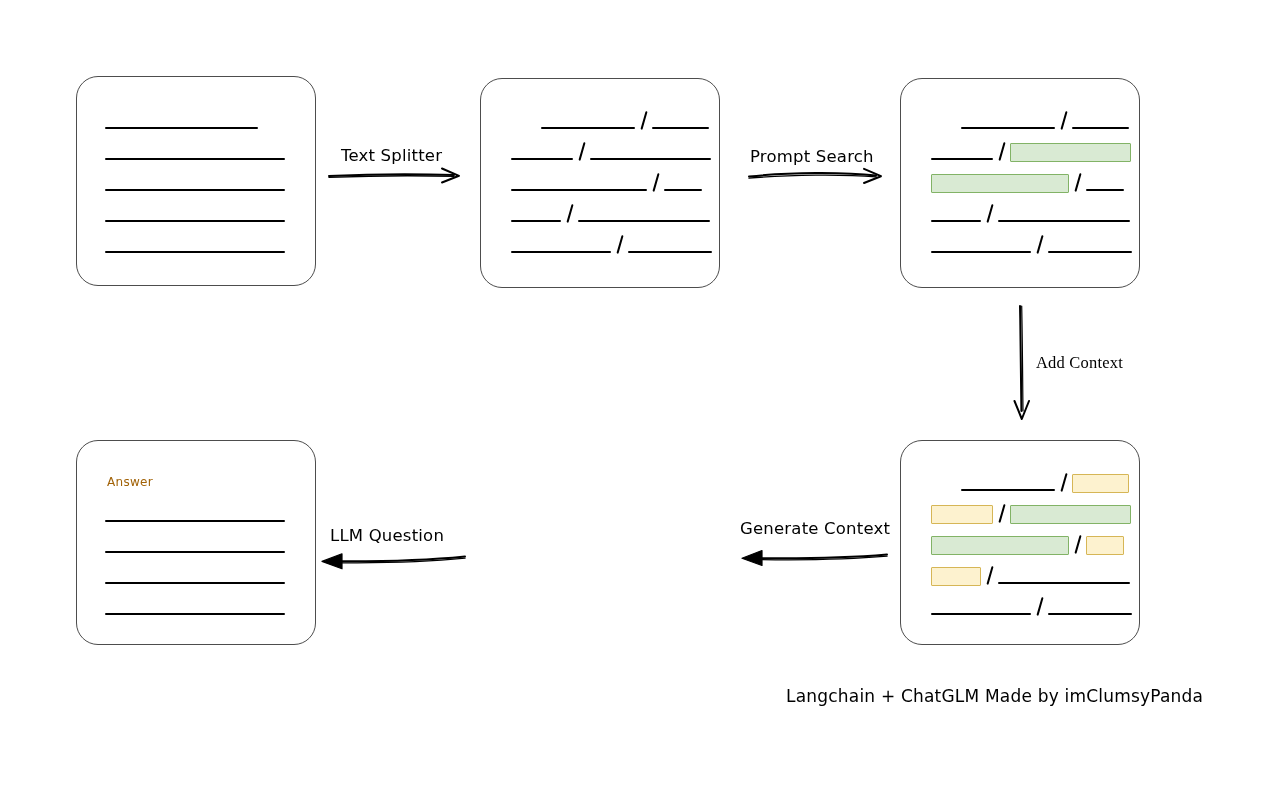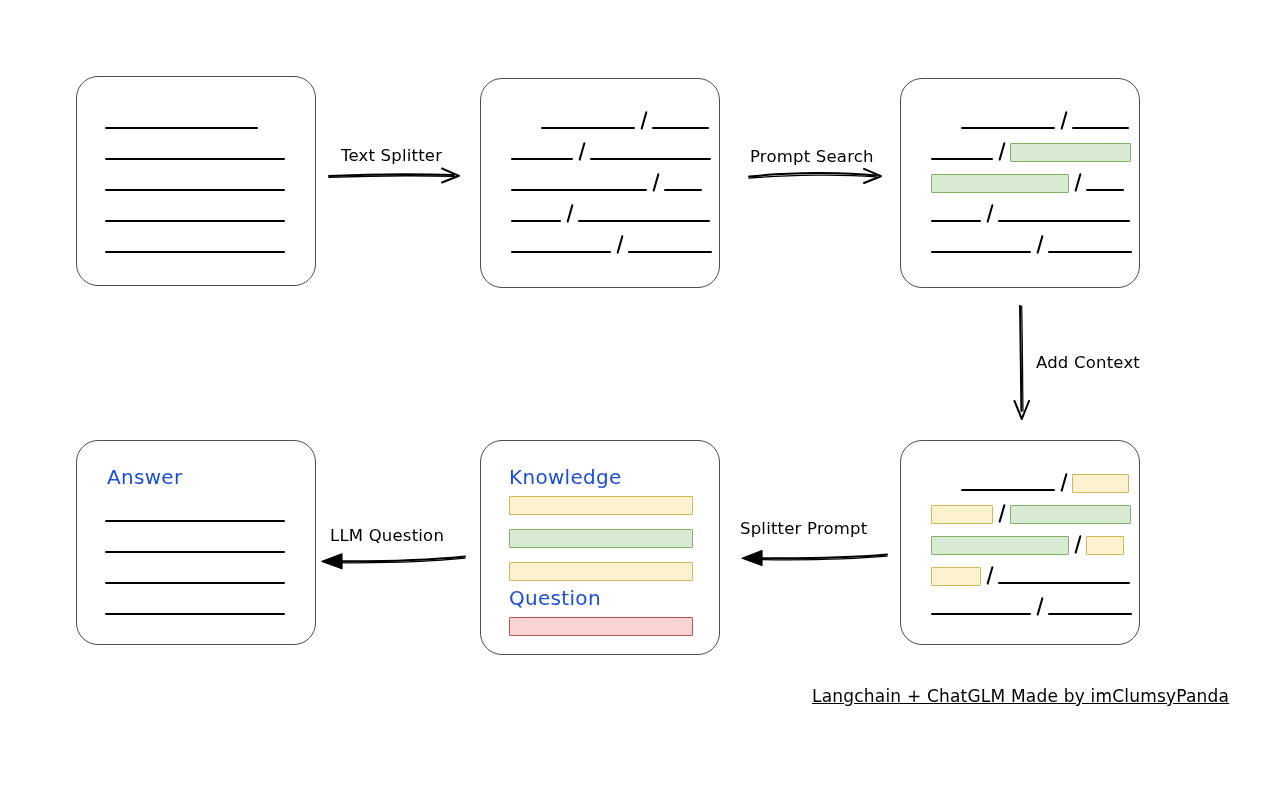--- a/index.html
+++ b/index.html
@@ -90,24 +90,25 @@
     background: #000000;
     transform: rotate(16deg);
     transform-origin: 50% 50%;
     border-radius: 1px;
   }
 
   
   .box-label {
     position: absolute;
     font-family: "DejaVu Sans", sans-serif;
-    font-size: 20px;
+    font-size: 12px;
     letter-spacing: 0.3px;
-    color: #1d4ed8;
+    color: #a16207;
     white-space: nowrap;
+    margin-top: 10px;
   }
 
   
   .bar {
     position: absolute;
     box-sizing: border-box;
     height: 19px;
     border-radius: 1px;
   }
   .bar.yellow { background: #fdf2cf; border: 1.5px solid #d6b656; }
@@ -245,21 +246,21 @@
     </div>
   </div>
 
   <div class="arrow" style="left:1008px; top:305px; width:30px; height:116px;">
     <svg width="30" height="116" viewBox="0 0 30 116">
       <path d="M12,1 C12.8,38 13.0,76 13.4,106" fill="none" stroke="#000000" stroke-width="2" stroke-linecap="round"></path>
       <path d="M13.7,1 C14.5,38 14.6,76 15.0,106" fill="none" stroke="#000000" stroke-width="1.2" stroke-linecap="round"></path>
       <path d="M6.5,96 L13.8,114 L21,96" fill="none" stroke="#000000" stroke-width="2" stroke-linejoin="round" stroke-linecap="round"></path>
     </svg>
   </div>
-  <div class="arrow-label" style="left:1036px; top:353px;">Add Context</div>
+  <div class="arrow-label" style="left:1036px; top:353px;font-family:Liberation Serif, serif;">Add Context</div>
 
   <div class="doc-box" style="left:900px; top:440px; width:240px; height:205px;">
     <div class="rows">
       <div class="row" style="top:31px; padding-left:30px;">
         <span style="display:inline-block;width:30px;"></span>
         <span class="seg plain" style="width:94px;"></span>
         <span class="slash"></span>
         <span class="seg hl yellow" style="width:57px;"></span>
       </div>
       <div class="row" style="top:62px; padding-left:30px;">
@@ -285,30 +286,22 @@
     </div>
   </div>
 
   <div class="arrow" style="left:740px; top:545px; width:148px; height:26px;">
     <svg width="148" height="26" viewBox="0 0 148 26">
       <path d="M147,9.5 C108,12.8 48,13.6 8,13.0" fill="none" stroke="#000000" stroke-width="2" stroke-linecap="round"></path>
       <path d="M147,11.2 C108,14.6 48,15.2 8,14.4" fill="none" stroke="#000000" stroke-width="1.3" stroke-linecap="round"></path>
       <path d="M22,5.5 L2,13.2 L22,20.5 Z" fill="#000000" stroke="#000000" stroke-width="1.2" stroke-linejoin="round"></path>
     </svg>
   </div>
-  <div class="arrow-label" style="left:740px; top:519px;">Splitter Prompt</div>
-
-  <div class="doc-box" style="left:480px; top:440px; width:240px; height:215px;">
-    <div class="box-label" style="left:28px; top:24px;">Knowledge</div>
-    <div class="bar yellow" style="left:28px; top:55px; width:184px;"></div>
-    <div class="bar green" style="left:28px; top:88px; width:184px;"></div>
-    <div class="bar yellow" style="left:28px; top:121px; width:184px;"></div>
-    <div class="box-label" style="left:28px; top:145px;">Question</div>
-    <div class="bar red" style="left:28px; top:176px; width:184px;"></div>
-  </div>
+  <div class="arrow-label" style="left:740px; top:519px;">Generate Context</div>
+
 
   <div class="arrow" style="left:320px; top:548px; width:146px; height:26px;">
     <svg width="146" height="26" viewBox="0 0 146 26">
       <path d="M145,8.5 C106,12.4 46,13.6 8,13.2" fill="none" stroke="#000000" stroke-width="2" stroke-linecap="round"></path>
       <path d="M145,10.2 C106,14.2 46,15.2 8,14.6" fill="none" stroke="#000000" stroke-width="1.3" stroke-linecap="round"></path>
       <path d="M22,5.8 L2,13.4 L22,20.8 Z" fill="#000000" stroke="#000000" stroke-width="1.2" stroke-linejoin="round"></path>
     </svg>
   </div>
   <div class="arrow-label" style="left:330px; top:526px;">LLM Question</div>
 
@@ -323,15 +316,15 @@
       </div>
       <div class="row" style="top:124px; padding-left:28px;">
         <span class="seg plain" style="width:180px;"></span>
       </div>
       <div class="row" style="top:155px; padding-left:28px;">
         <span class="seg plain" style="width:180px;"></span>
       </div>
     </div>
   </div>
 
-  <div class="credit" style="left:812px; top:686px;text-decoration:underline;">Langchain + ChatGLM Made by imClumsyPanda</div>
+  <div class="credit" style="left:786px; top:686px;">Langchain + ChatGLM Made by imClumsyPanda</div>
 
 </div>
 
 </body></html>

